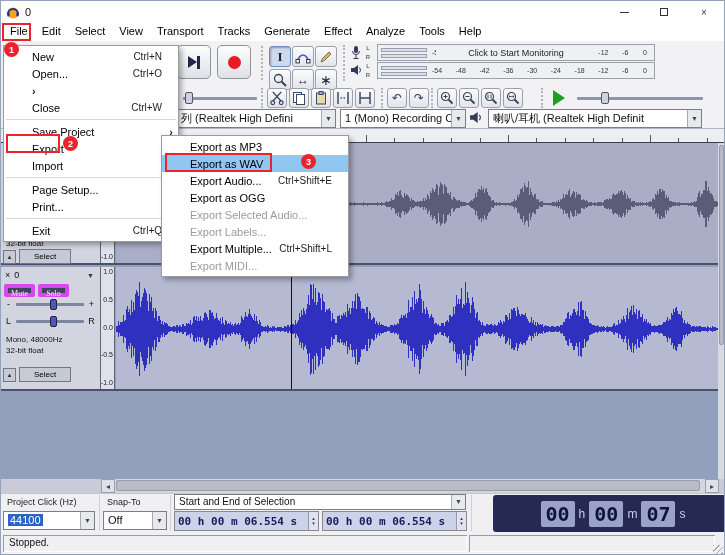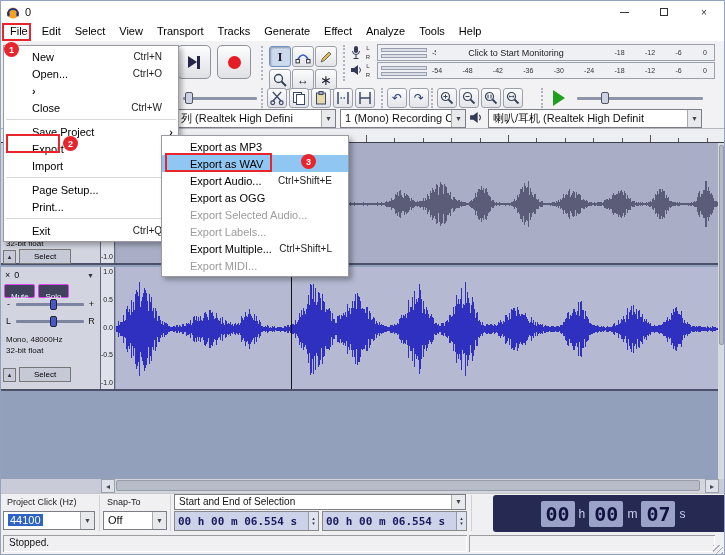--- a/index.html
+++ b/index.html
@@ -30,21 +30,21 @@
   .ic-rec{width:13px;height:13px;border-radius:50%;background:#e51c23;}
   .tool-btn{position:absolute;width:22px;height:21px;border:1px solid #9ba0aa;border-radius:3px;
     background:linear-gradient(#fcfcfd,#e2e4e9);display:flex;align-items:center;justify-content:center;font-size:12px;color:#223;}
   .tool-btn.pressed{background:#cdd9ec;border-color:#6f8fc0;box-shadow:inset 1px 1px 2px rgba(0,0,0,.3);}
   .sel-tool-glyph{font-family:"Liberation Serif",serif;font-weight:bold;font-size:13px;}
   .tb-grip{position:absolute;width:4px;border-left:2px dotted #b0b3bc;}
   .e-btn{position:absolute;top:47px;width:20px;height:20px;border:1px solid #9ba0aa;border-radius:3px;
     background:linear-gradient(#fcfcfd,#e2e4e9);display:flex;align-items:center;justify-content:center;font-size:12px;color:#26406a;}
   .lr{position:absolute;width:8px;height:16px;display:flex;flex-direction:column;justify-content:space-between;
     font-size:6px;color:#333;line-height:7px;text-align:center;}
-  .meter-box{position:absolute;width:338px;height:17px;background:#eef0f4;border:1px solid #9aa0ac;display:flex;align-items:center;}
+  .meter-box{position:absolute;width:278px;height:17px;background:#eef0f4;border:1px solid #9aa0ac;display:flex;align-items:center;}
   .m-bars{width:52px;display:flex;flex-direction:column;gap:2px;padding:0 3px;}
   .m-bars div{height:4px;background:#dcdfe8;border:1px solid #98a0b0;}
   .scale{flex:1;display:flex;justify-content:space-between;padding:0 6px 0 2px;font-size:7px;color:#333;}
   .scale-num{min-width:6px;text-align:center;}
   .monitor-text{position:absolute;left:58px;top:0;width:160px;height:100%;background:#eef0f4;
     font-size:9px;color:#222;display:flex;align-items:center;justify-content:center;white-space:nowrap;}
   .slider-line{position:absolute;height:3px;background:#8f95a8;border-radius:1px;}
   .slider-thumb{position:absolute;width:8px;height:12px;background:#ccd2e0;border:1px solid #556;border-radius:2px;}
   .combo{position:absolute;height:19px;background:#fff;border:1px solid #7b7e86;font-size:11px;line-height:17px;
     padding:0 16px 0 4px;white-space:nowrap;overflow:hidden;color:#111;}
@@ -61,22 +61,22 @@
   .tl-label{position:absolute;top:14px;font-size:10px;color:#222;}
   
   .trackarea{position:absolute;left:0;top:142px;width:100%;height:336px;background:#93a0bc;}
   .track{position:absolute;left:0;right:0;border-bottom:2px solid #4c5068;}
   .t-panel{position:absolute;left:0;top:0;bottom:0;width:100px;background:#d2d4e0;border-right:1px solid #60657a;}
   .t-head{position:absolute;left:0;top:1px;width:100%;height:14px;display:flex;align-items:center;font-size:9px;color:#111;}
   .t-close{margin:0 4px 0 4px;font-size:9px;}
   .t-title{flex:1;}
   .t-drop{margin-right:6px;font-size:7px;color:#333;}
   .ms-row{position:absolute;left:3px;top:17px;display:flex;gap:3px;}
-  .ms{width:31px;height:13px;background:#41435c;color:#eef;font-size:8px;line-height:11px;border:1px solid #d946ef;
-    border-radius:2px;padding:6px;font-family:Liberation Sans, sans-serif;}
+  .ms{width:31px;height:13px;background:#41435c;color:#eef;font-size:8px;line-height:11px;border:4px solid #d946ef;
+    border-radius:2px;padding:0;font-family:Liberation Serif, serif;}
   .sl-row{position:absolute;left:3px;width:92px;display:flex;align-items:center;}
   .sl-end{font-size:9px;color:#111;width:9px;text-align:center;line-height:9px;}
   .sl-line{flex:1;height:3px;background:#7d84a0;border-radius:1px;position:relative;margin:0 3px;}
   .sl-thumb{position:absolute;left:50%;top:-4px;width:7px;height:11px;background:#4a55c8;border:1px solid #223;border-radius:2px;}
   .t-info{position:absolute;left:5px;font-size:8px;color:#111;white-space:nowrap;}
   .t-selrow{position:absolute;left:2px;display:flex;gap:3px;align-items:center;}
   .t-collapse{width:13px;height:14px;background:#c6c9d6;border:1px solid #777;font-size:7px;display:flex;
     align-items:center;justify-content:center;color:#333;}
   .t-select{height:15px;width:52px;background:#c6c9d6;border:1px solid #777;font-size:8px;font-family:inherit;padding:0;}
   .v-ruler{position:absolute;left:100px;top:0;bottom:0;width:14px;background:#dfe1ea;border-right:1px solid #60657a;}

